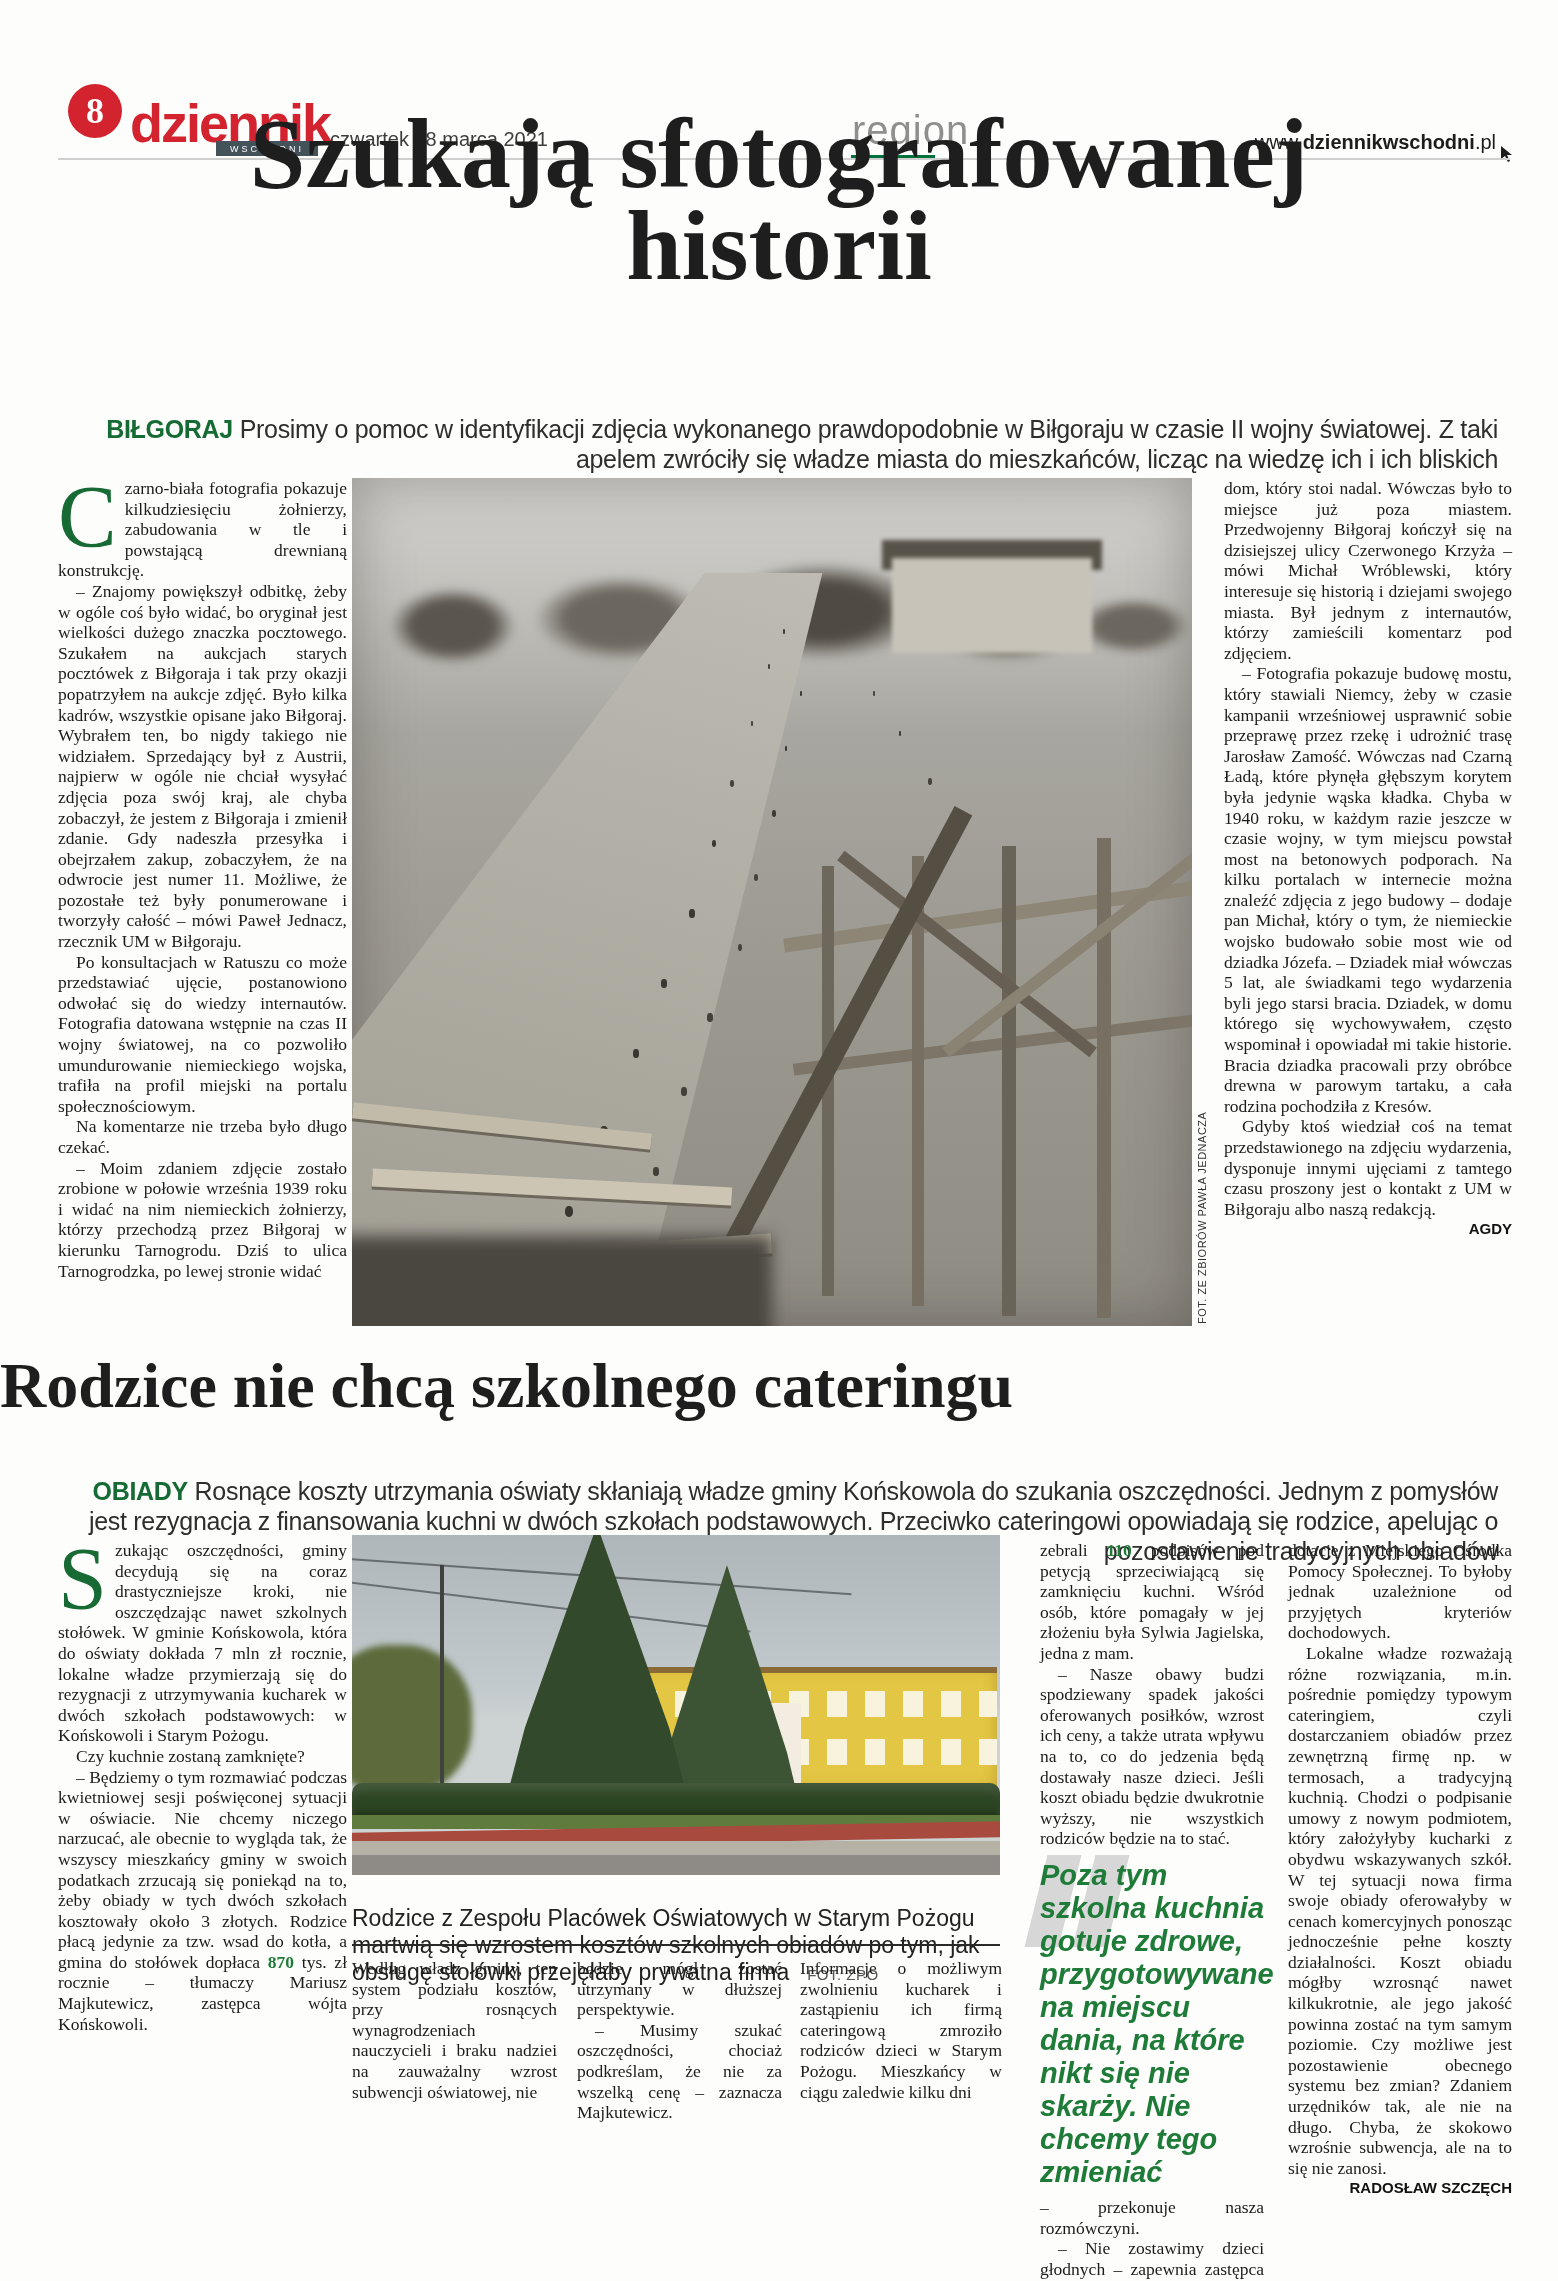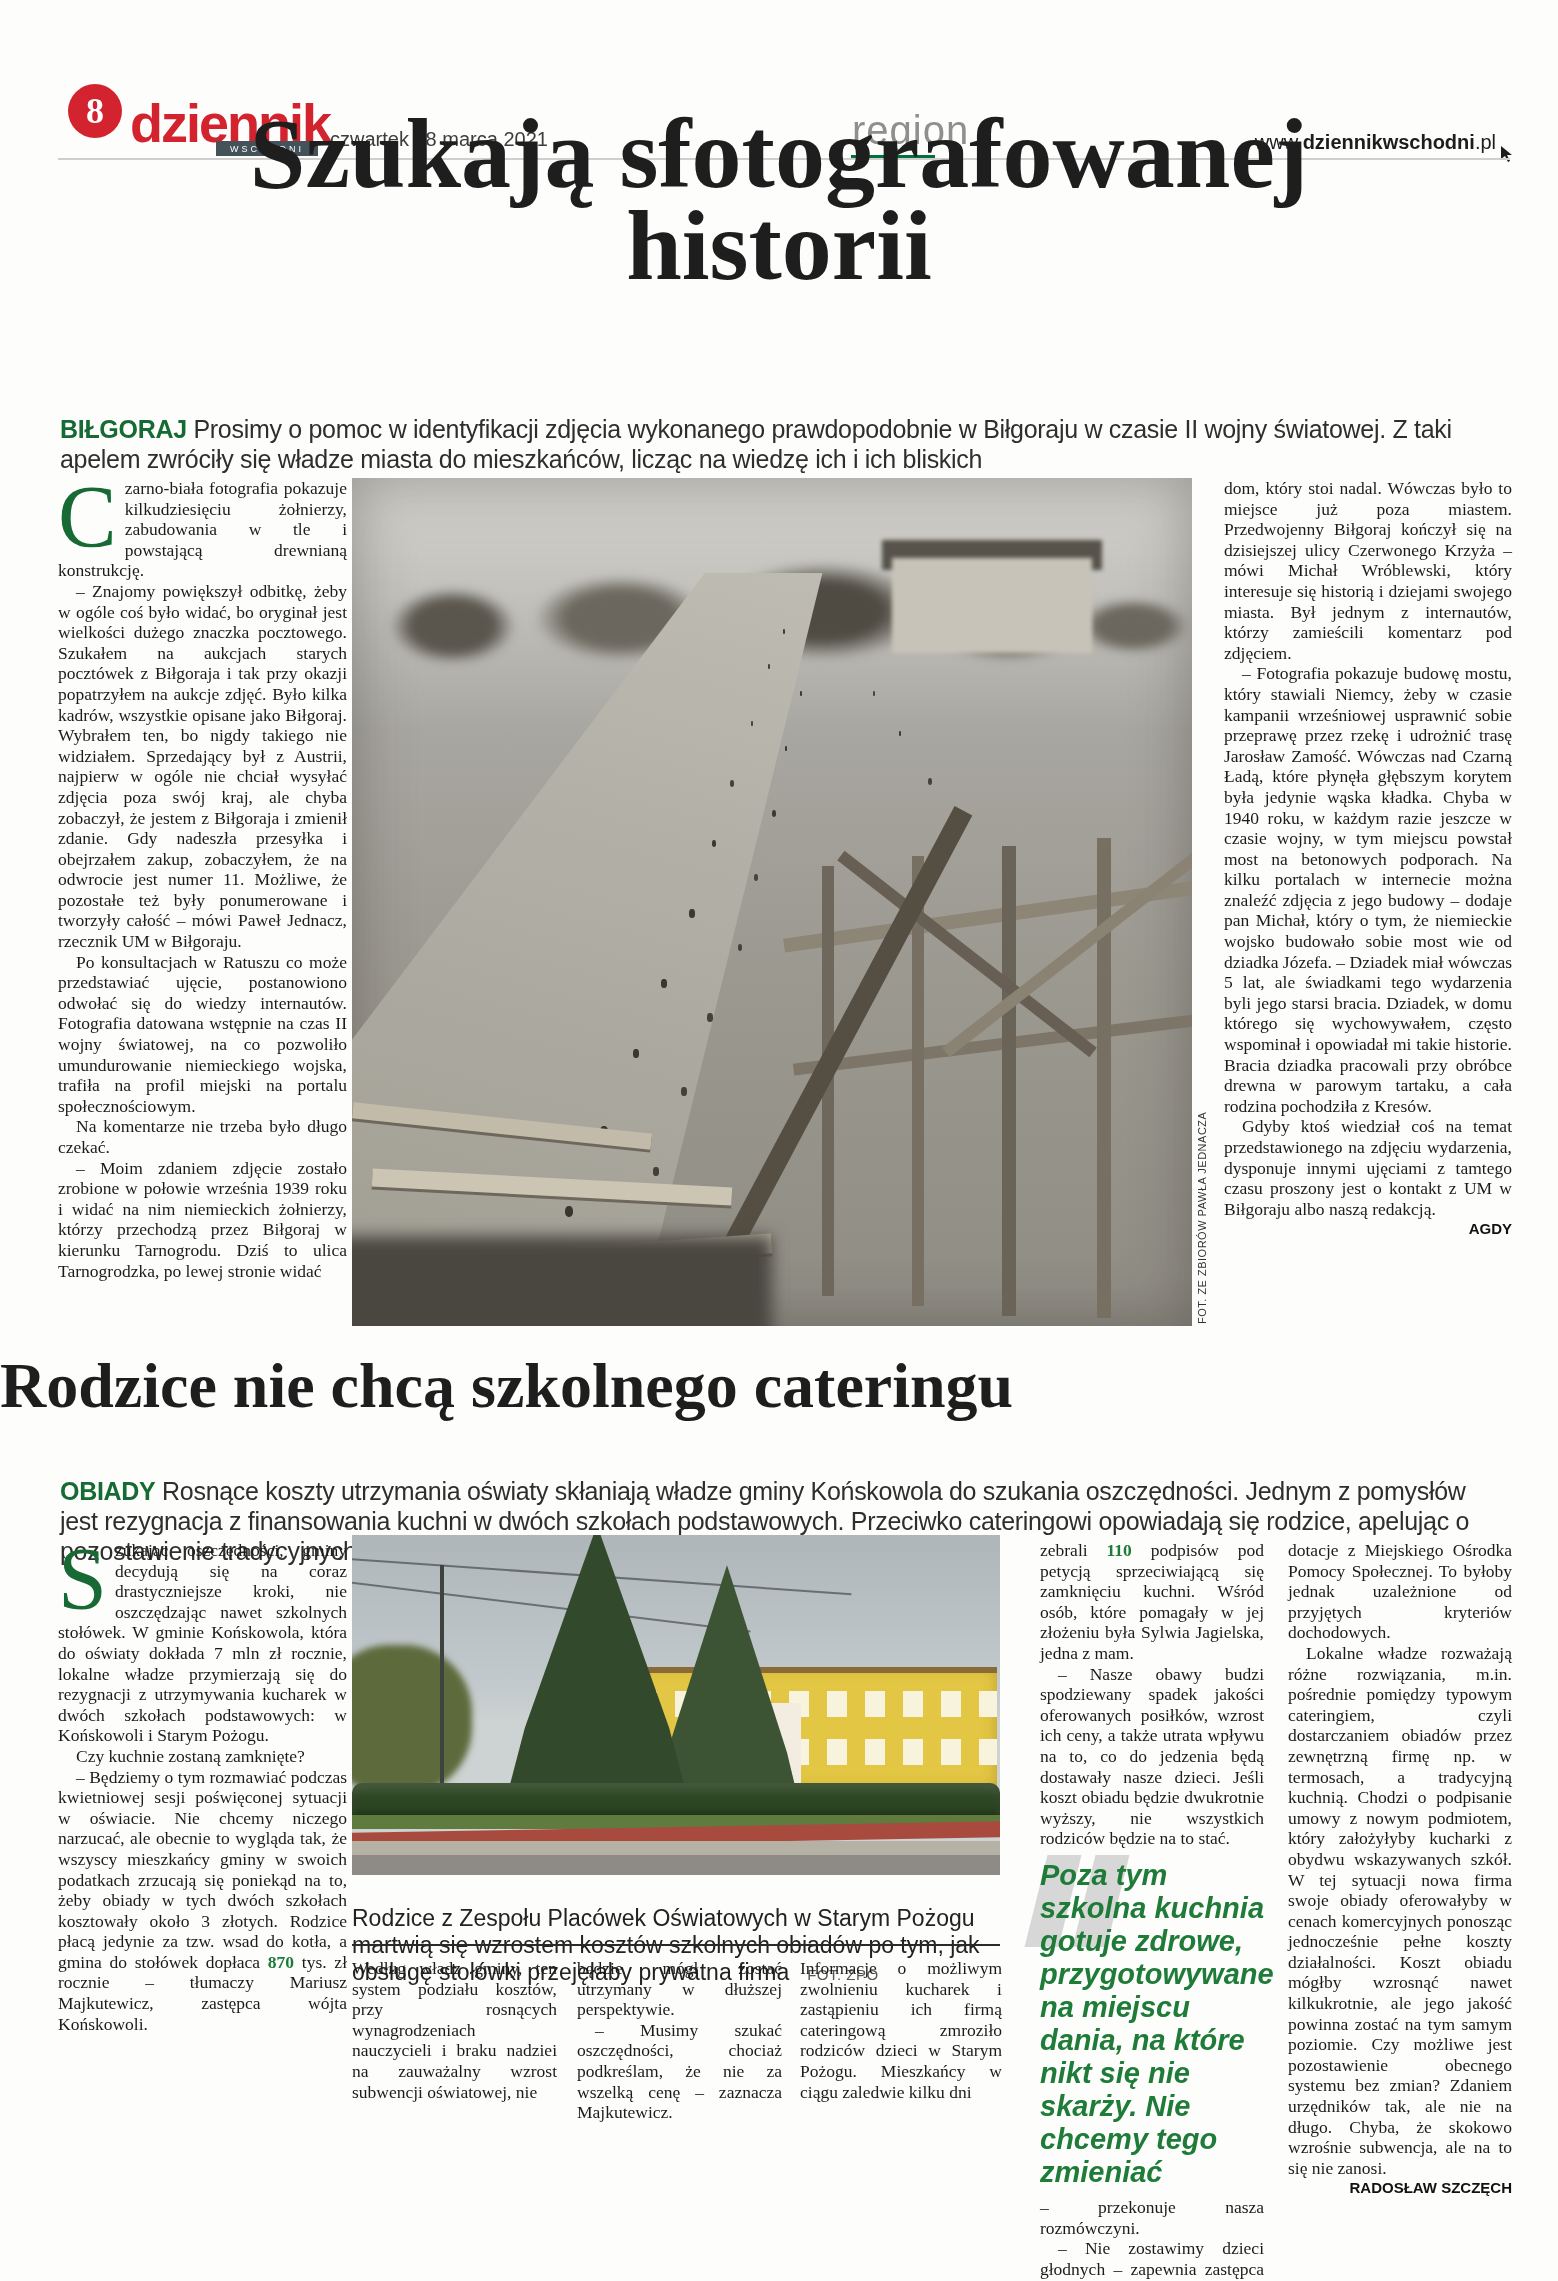--- a/index.html
+++ b/index.html
@@ -19,21 +19,21 @@
   .section-bar{position:absolute;left:851px;top:155px;width:84px;height:5px;background:#00713c;}
   .website{position:absolute;right:62px;top:131px;font-size:20px;color:#1d1d1d;}
   .website b{font-weight:bold;}
   .cursor{position:absolute;right:44px;top:146px;width:14px;height:16px;}
   .header-rule{position:absolute;left:58px;width:1452px;top:158px;height:2px;background:#cfcfcf;}
 
   
   .h1{position:absolute;left:0;top:108px;width:100%;text-align:center;
       font-family:"Liberation Serif",serif;font-weight:bold;color:#1e1e1e;
       font-size:100px;line-height:92px;letter-spacing:0;}
-  .lead{position:absolute;left:60px;width:1438px;text-align:left;font-size:25px;line-height:30px;
+  .lead{position:absolute;left:60px;width:1438px;text-align:right;font-size:25px;line-height:30px;
         color:#2e2e2e;letter-spacing:-0.3px;}
   .lead .tag{color:#156b33;font-weight:bold;}
   .lead1{top:414px;}
   .h2{position:absolute;left:0;top:1352px;width:100%;
       font-family:"Liberation Serif",serif;font-weight:bold;color:#1e1e1e;font-size:64px;line-height:68px;}
   .lead2{top:1476px;}
 
   
   .col{position:absolute;text-align:justify;font-family:"Liberation Serif",serif;
        font-size:17.5px;line-height:20.6px;color:#1b1b1b;hyphens:auto;}

